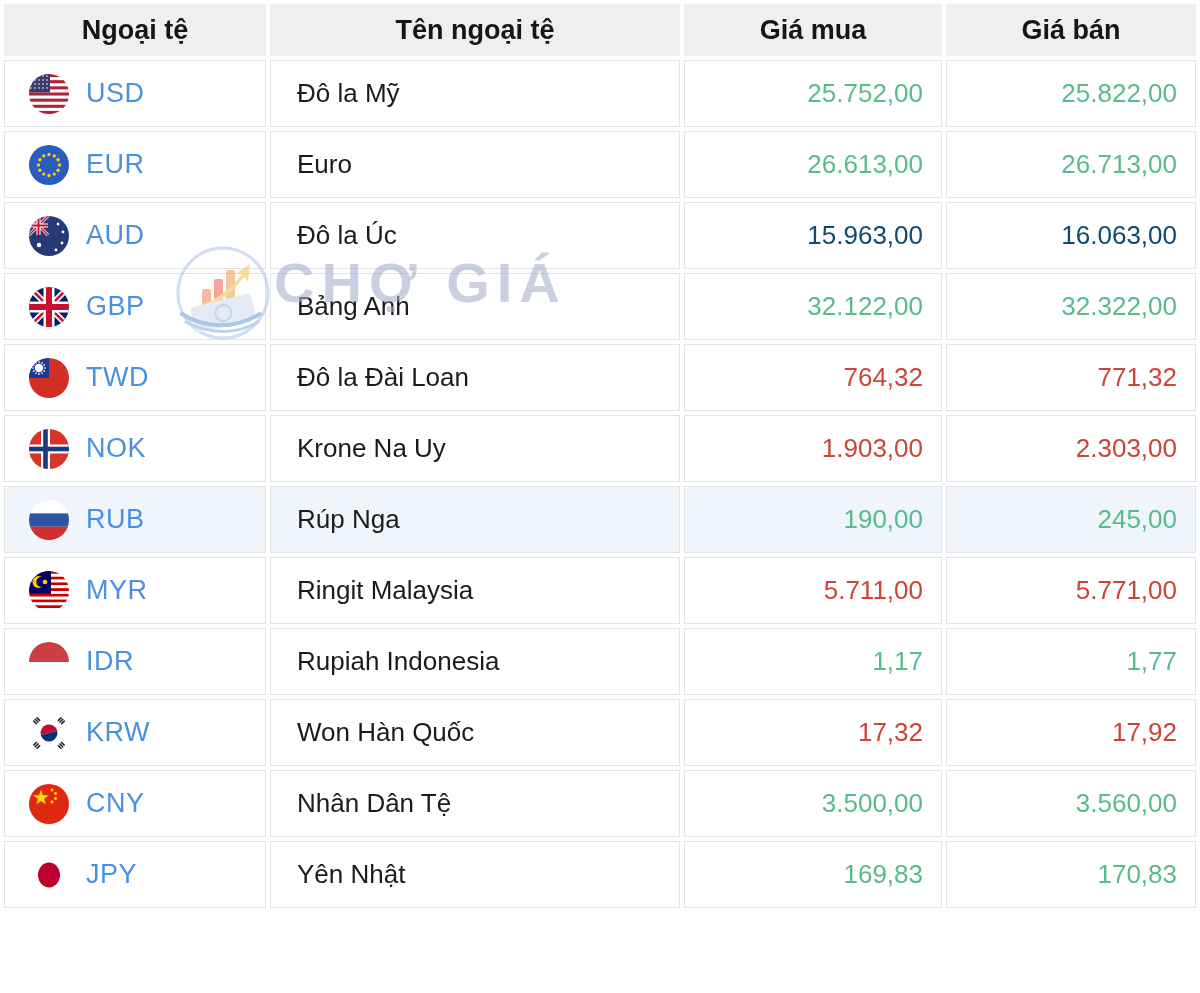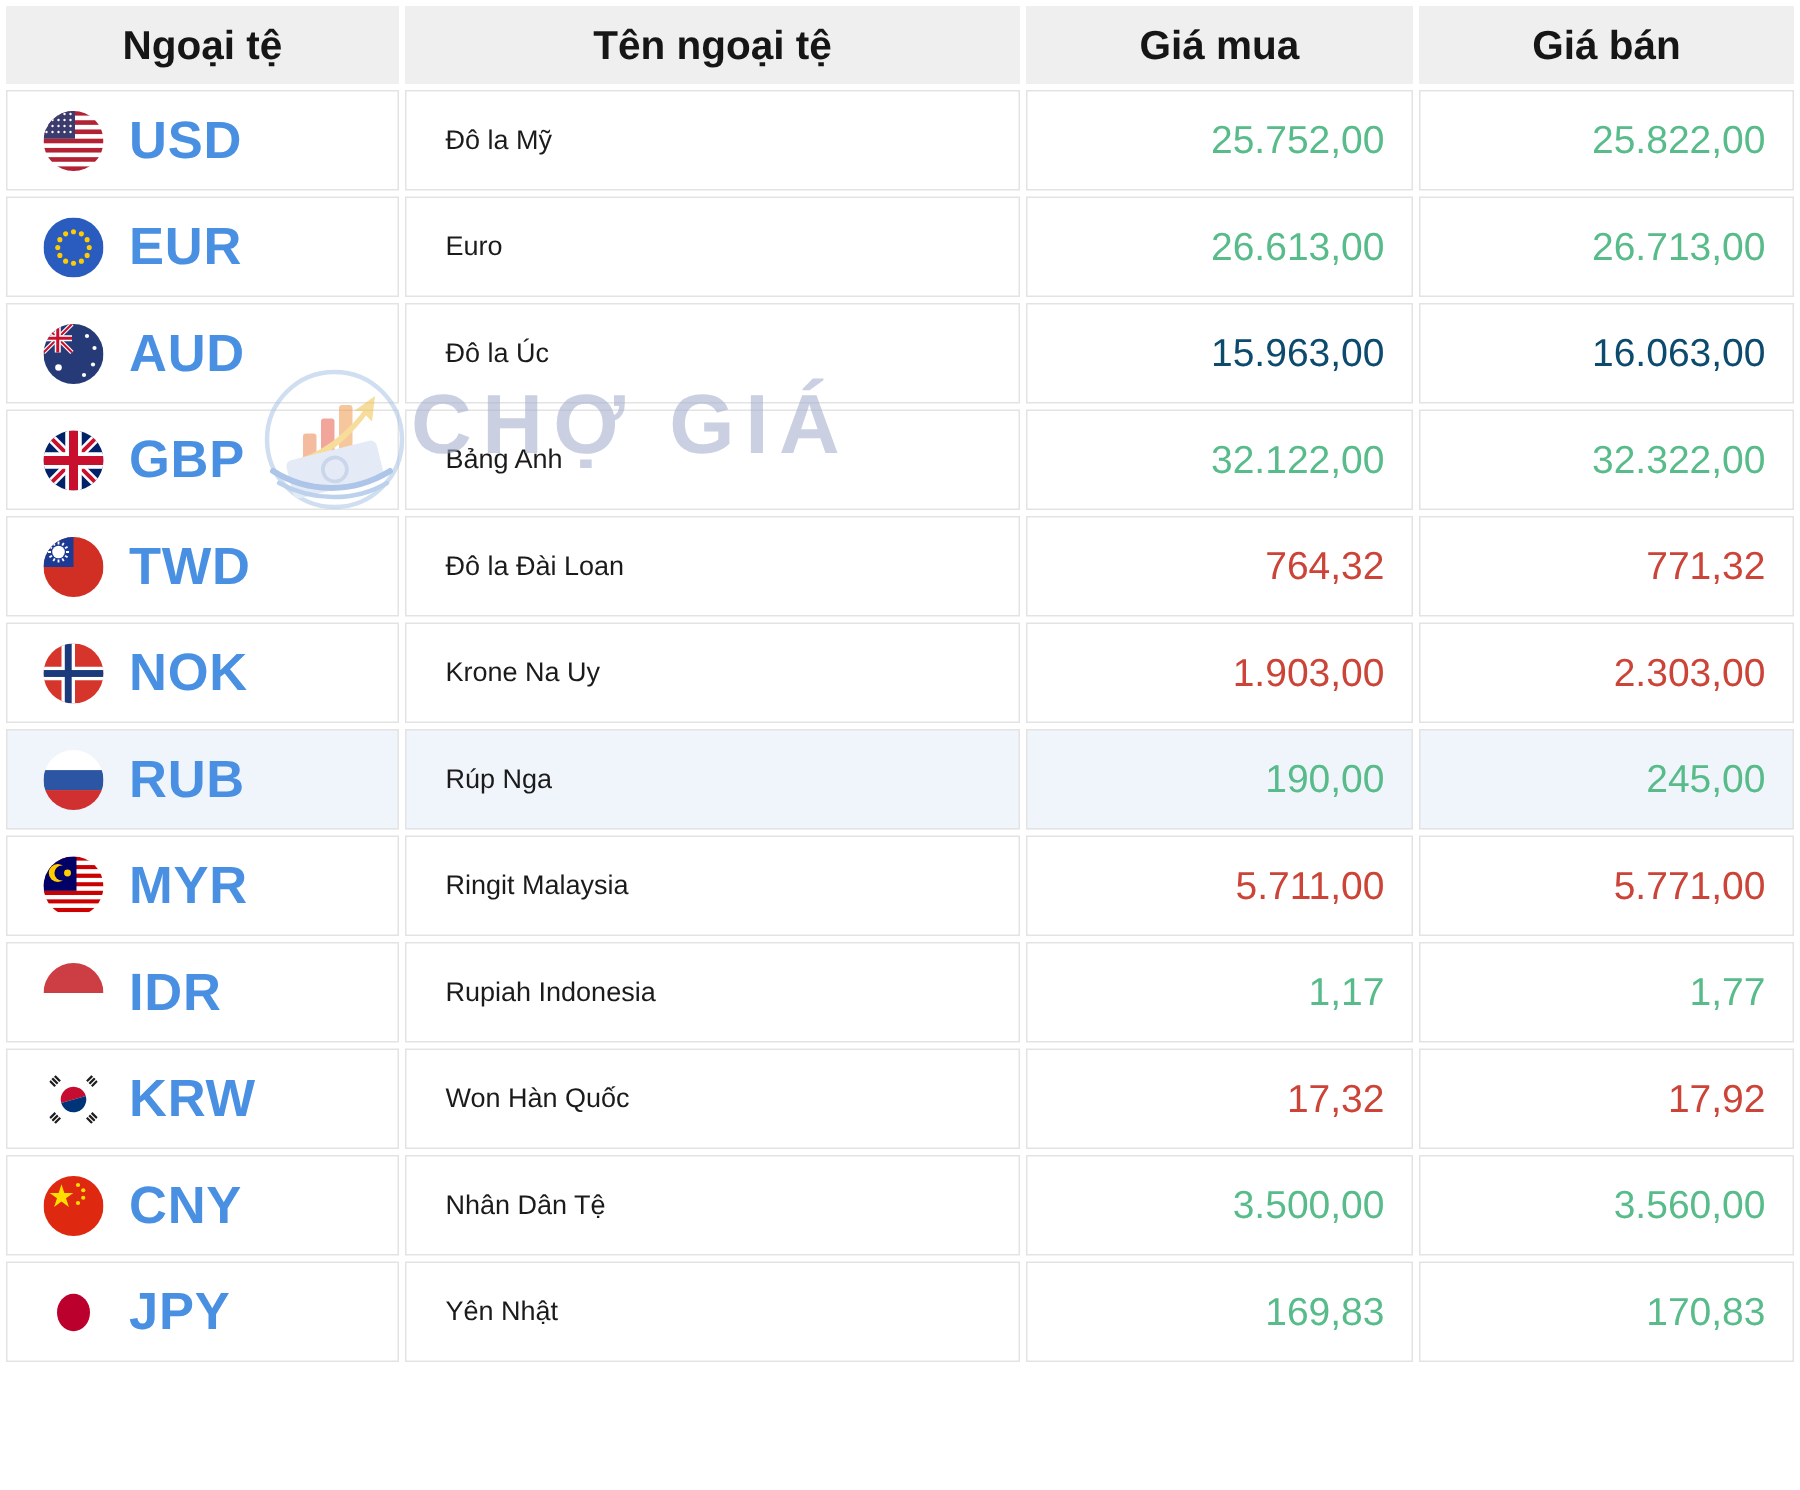--- a/index.html
+++ b/index.html
@@ -5,22 +5,22 @@
   html,body{margin:0;padding:0;background:#fff;}
   body{width:1200px;position:relative;font-family:"Liberation Sans","DejaVu Sans",sans-serif;}
   table{width:1200px;border-collapse:separate;border-spacing:4px;table-layout:fixed;}
   col.c1{width:262px}col.c2{width:410px}col.c3{width:258px}col.c4{width:250px}
   th{background:var(--header-bg,#efefef);height:52px;font-size:27px;font-weight:bold;color:#161616;text-align:center;padding:0;}
   td{background:#fff;border:1px solid var(--border,#e3e3e3);height:65px;padding:0;}
   tr.highlight td{background:var(--row-highlight,#f0f4fb);}
   .cwrap{display:flex;align-items:center;padding-left:24px;}
   .flag{width:40px;height:40px;flex:0 0 40px;display:inline-flex;}
   .flag svg{width:40px;height:40px;}
-  .code{color:var(--blue,#4a90e2);font-weight:bold;font-size:35px;margin-left:17px;letter-spacing:.5px;}
-  .n-cell{padding-left:26px;font-size:18px;color:#1b1b1b;}
+  .code{color:var(--blue,#4a90e2);font-weight:normal;font-size:27px;margin-left:17px;letter-spacing:.5px;}
+  .n-cell{padding-left:26px;font-size:26px;color:#1b1b1b;}
   .p-cell{text-align:right;padding-right:18px;font-size:26px;}
   .green{color:var(--green,#57bb8a);}
   .red{color:var(--red,#cc4437);}
   .neutral{color:#0c4a6e;}
   .watermark{position:absolute;top:244px;left:174px;display:flex;align-items:flex-start;pointer-events:none;z-index:5;}
   .watermark .wm-text{font-size:56px;font-weight:800;letter-spacing:7px;color:rgba(167,177,206,.60);margin-left:2px;margin-top:6px;white-space:nowrap;}
   .wm-logo{opacity:.55;}
 </style>
 </head>
 <body>

